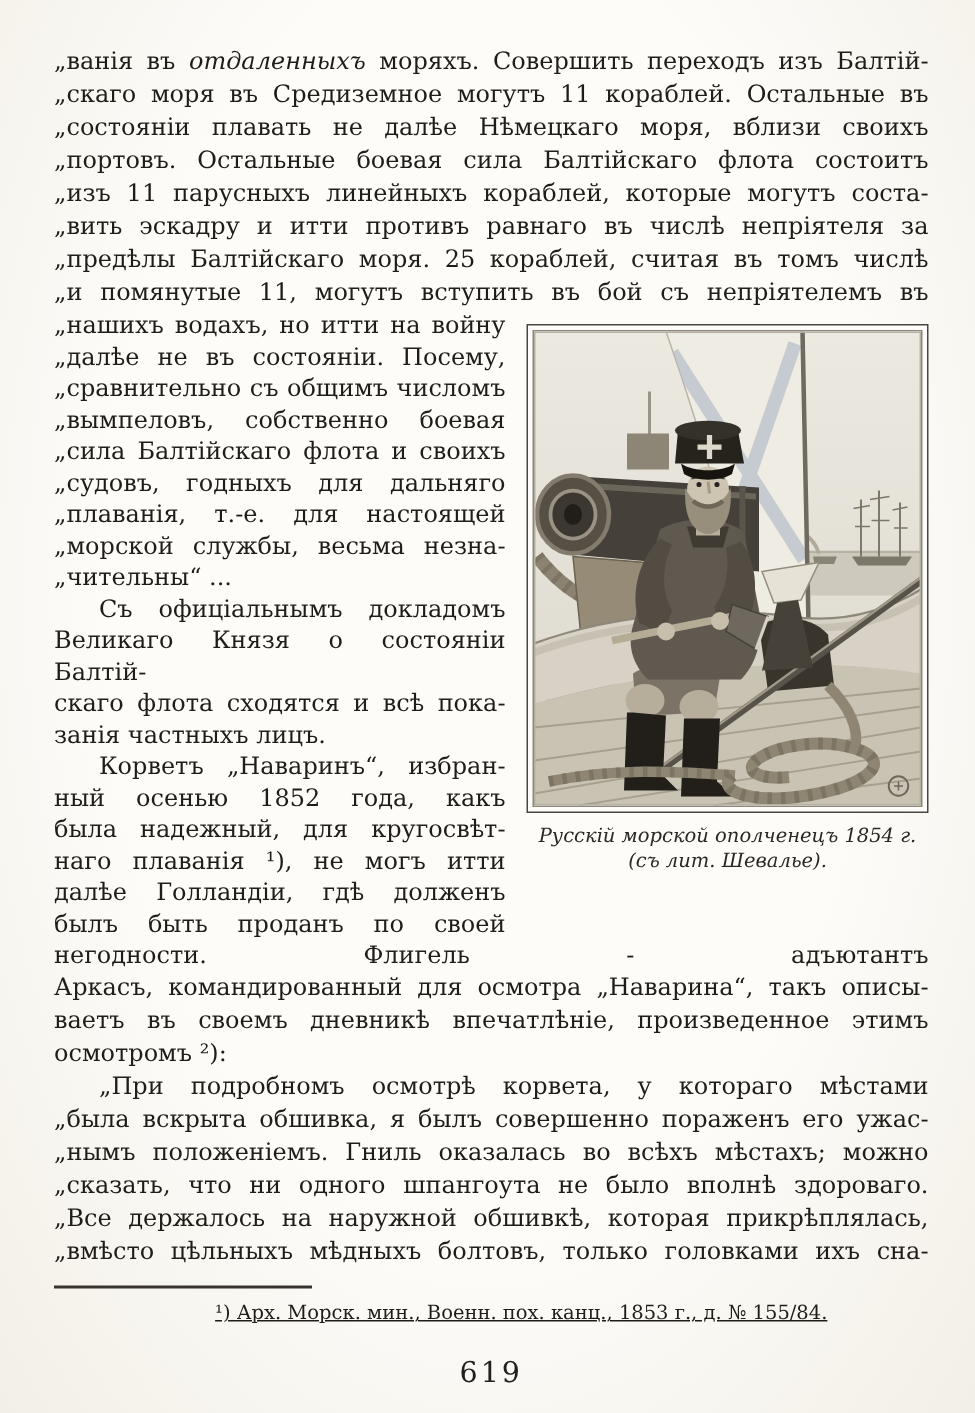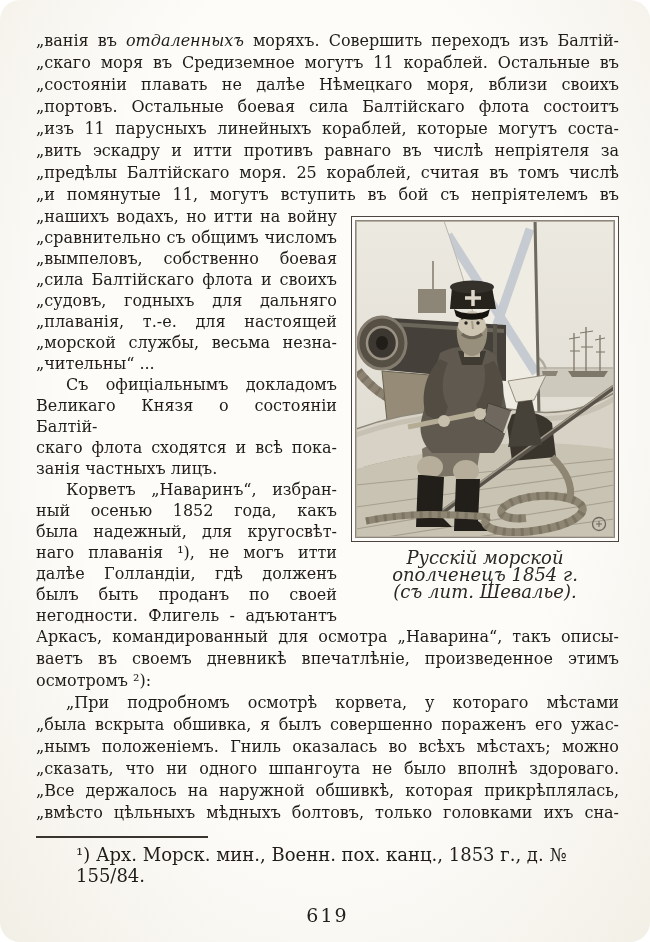--- a/index.html
+++ b/index.html
@@ -3,42 +3,41 @@
 <meta charset="utf-8">
 <style>
   html,body{margin:0;padding:0;}
   .page{
     position:relative;
     width:650px;height:942px;
     background:radial-gradient(ellipse at 50% 42%, #fdfcf9 55%, #f2efe6 100%);
     font-family:"DejaVu Serif","Liberation Serif",serif;
     color:#201d19;
     overflow:hidden;
-    border-radius:20px;
   }
   .content{padding:30px 31px 0 36px;}
   
   .ln{
     font-size:16px;line-height:22px;
     text-align:justify;text-align-last:justify;
     white-space:normal;
   }
   .nr{line-height:21px;}
   .end{text-align-last:left;}
   .ind{text-indent:30px;}
   em{font-style:italic;}
   
   .illo{float:right;width:268px;margin:10px 0 26px 14px;}
   .frame{border:1px solid #4a463f;padding:3px;background:#fdfcfa;}
   .frame-inner{display:block;border:1px solid #8d877b;}
   .frame-inner svg{display:block;}
-  .caption{margin-top:7px;text-align:center;font-style:italic;font-size:18px;line-height:17px;color:#2b2823;}
+  .caption{margin-top:7px;text-align:center;font-style:italic;font-size:13px;line-height:17px;color:#2b2823;}
   
   .fnrule{width:172px;border:0;border-top:2px solid #39352e;margin:12px 0 6px 0;}
-  .footnote{font-size:18px;line-height:21px;padding-left:40px;text-align:left;}
+  .footnote{font-size:13px;line-height:21px;padding-left:40px;text-align:center;text-decoration:underline;}
   .pagenum{text-align:center;font-size:19px;letter-spacing:2px;margin-top:18px;color:#24211c;}
 </style>
 </head>
 <body>
 
 <div class="page">
   <div class="content">
 
     <div class="ln"><span>„ванія въ </span><em>отдаленныхъ</em><span> моряхъ. Совершить переходъ изъ Балтій-</span></div>
     <div class="ln">„скаго моря въ Средиземное могутъ 11 кораблей. Остальные въ</div>
@@ -174,20 +173,21 @@
           </svg>
         </span>
       </div>
       <figcaption class="caption">
         <div>Русскій морской ополченецъ 1854 г.</div>
         <div>(съ лит. Шевалье).</div>
       </figcaption>
     </figure>
 
     <div class="ln nr">„нашихъ водахъ, но итти на войну</div>
+    <div class="ln nr">„далѣе не въ состояніи. Посему,</div>
     <div class="ln nr">„сравнительно съ общимъ числомъ</div>
     <div class="ln nr">„вымпеловъ, собственно боевая</div>
     <div class="ln nr">„сила Балтійскаго флота и своихъ</div>
     <div class="ln nr">„судовъ, годныхъ для дальняго</div>
     <div class="ln nr">„плаванія, т.-е. для настоящей</div>
     <div class="ln nr">„морской службы, весьма незна-</div>
     <div class="ln nr end">„чительны“ ...</div>
 
     <div class="ln nr ind">Съ офиціальнымъ докладомъ</div>
     <div class="ln nr">Великаго Князя о состояніи Балтій-</div>

